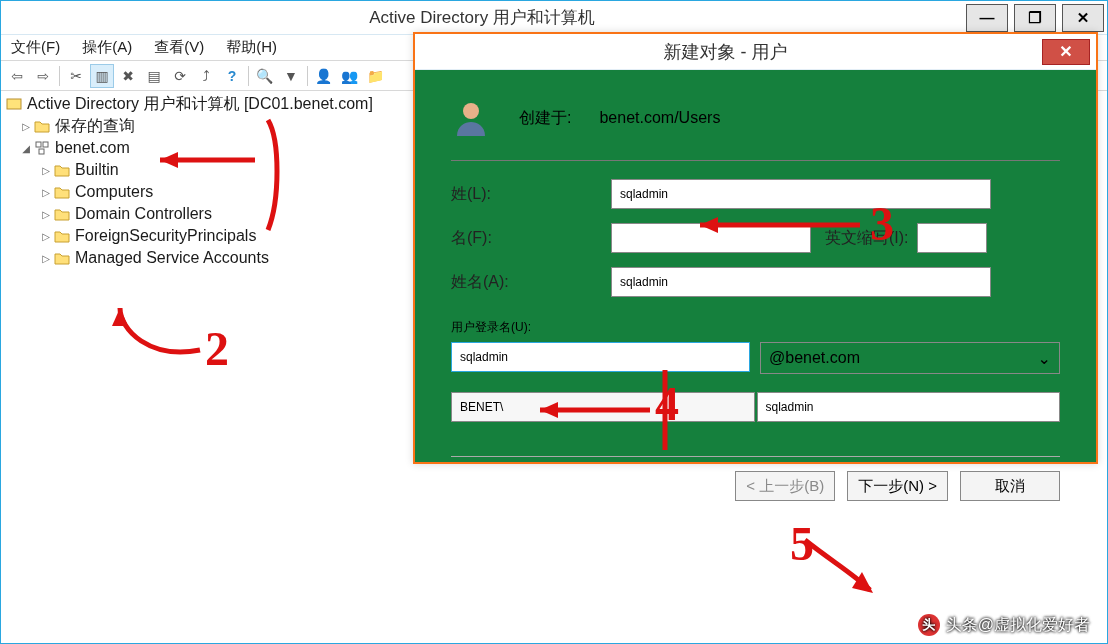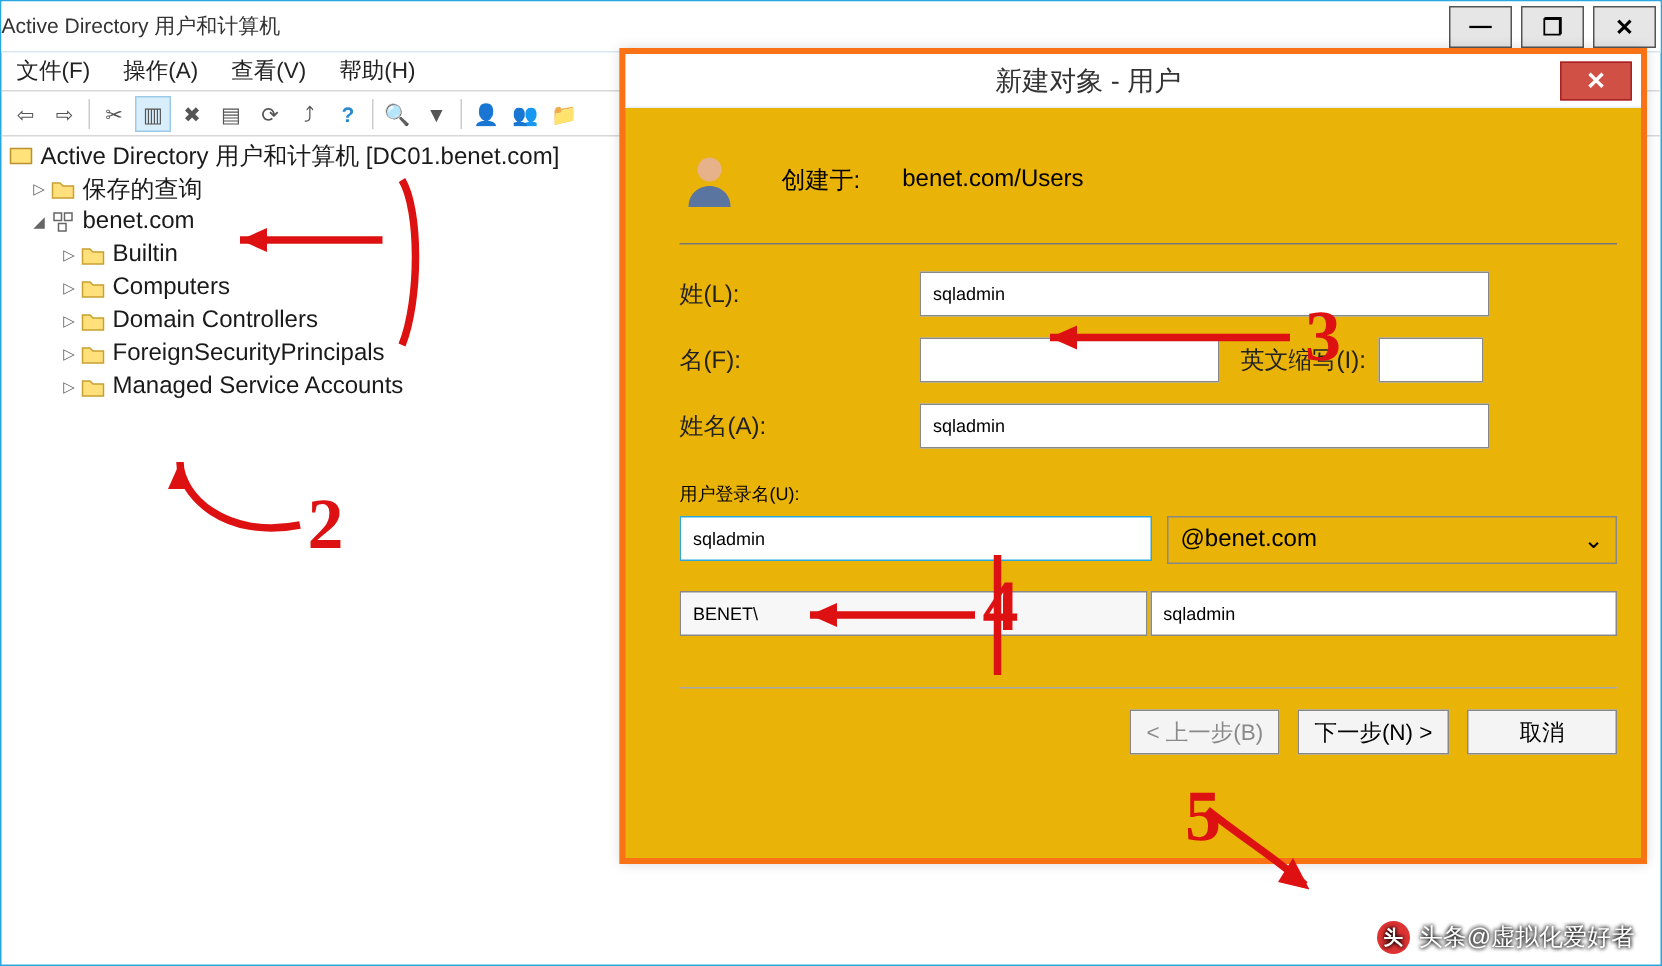--- a/index.html
+++ b/index.html
@@ -1,21 +1,21 @@
 <!DOCTYPE html>
 <html><head>
 <meta charset="utf-8">
 <style>
   * { box-sizing: border-box; font-family: "Microsoft YaHei", "Segoe UI", sans-serif; }
   body { margin: 0; background: #fff; width: 1108px; height: 644px; position: relative; overflow: hidden; }
 
   
   .main-window { position: absolute; left: 0; top: 0; width: 1108px; height: 644px; border: 1px solid #2aa7e0; background: #fff; }
   .main-titlebar { height: 34px; background: #fff; border-bottom: 1px solid #d7e8f3; display: flex; align-items: center; }
-  .main-title { flex: 1; text-align: left; font-size: 14px; color: #333; }
+  .main-title { flex: 1; text-align: center; font-size: 17px; color: #333; }
   .win-btns { display: flex; }
   .win-btn { width: 42px; height: 28px; margin: 3px 3px; border: 1px solid #555; background: #e6e6e6; display: flex; align-items: center; justify-content: center; font-size: 15px; font-weight: bold; cursor: pointer; }
   .win-btn.close { font-weight: 900; }
 
   .main-menubar { height: 26px; display: flex; align-items: center; padding: 0 6px; gap: 14px; font-size: 15px; color: #222; border-bottom: 1px solid #d8d8d8; }
   .main-menubar span { padding: 2px 4px; cursor: pointer; }
 
   .main-toolbar { height: 30px; display: flex; align-items: center; padding: 2px 4px; gap: 2px; border-bottom: 1px solid #d8d8d8; }
   .tbtn { width: 24px; height: 24px; border: 1px solid transparent; display: flex; align-items: center; justify-content: center; font-size: 14px; cursor: pointer; color: #555; }
   .tbtn.sel { border: 1px solid #9bcbe8; background: #d9eefb; }
@@ -26,26 +26,26 @@
   .tree-root { font-size: 16px; color: #1a1a1a; }
   .tree-row { display: flex; align-items: center; height: 22px; padding: 1px 0; cursor: pointer; }
   .tree-indent { display: inline-block; }
   .tree-exp { width: 14px; font-size: 10px; color: #666; text-align: center; }
   .tree-icon { width: 18px; height: 18px; margin-right: 4px; display: inline-flex; align-items: center; justify-content: center; }
   .folder-icon svg, .tree-icon svg { display: block; }
   .tree-label { white-space: nowrap; }
   .tree-row.sel .tree-label { background: #fde9a7; border: 1px dotted #b08a00; padding: 0 4px; }
 
   
-  .dialog { position: absolute; left: 413px; top: 32px; width: 685px; height: 544px; border: 4px solid #f97316; background: #eab308; box-shadow: 0 0 8px rgba(0,0,0,.15); }
+  .dialog { position: absolute; left: 413px; top: 32px; width: 685px; height: 432px; border: 2px solid #f97316; background: #15803d; box-shadow: 0 0 8px rgba(0,0,0,.15); }
   .dlg-titlebar { height: 36px; background: #fff; display: flex; align-items: center; border-bottom: 1px solid #e3eef6; }
   .dlg-title { flex: 1; text-align: center; font-size: 18px; color: #333; }
   .dlg-close { width: 48px; height: 26px; margin: 4px 6px; border: 1px solid #a62323; background: #d05046; color: #fff; display: flex; align-items: center; justify-content: center; font-weight: 900; cursor: pointer; }
 
-  .dlg-body { padding: 18px 16px 8px 36px; }
+  .dlg-body { padding: 18px 36px 8px 36px; }
   .dlg-header { display: flex; align-items: center; gap: 28px; height: 60px; }
   .user-icon { width: 40px; height: 40px; }
   .dlg-hr { border: none; border-top: 1px solid #777; margin: 12px 0 18px 0; }
 
   .form-row { display: flex; align-items: center; margin-bottom: 14px; font-size: 16px; }
   .form-label { width: 160px; color: #222; }
   .form-label.small { width: auto; margin-right: 8px; }
   .form-input { height: 30px; border: 1px solid #888; padding: 2px 8px; font-size: 12px; background: #fff; }
   .form-input.ro { background: #f7f7f7; }
   .w380 { width: 380px; }

